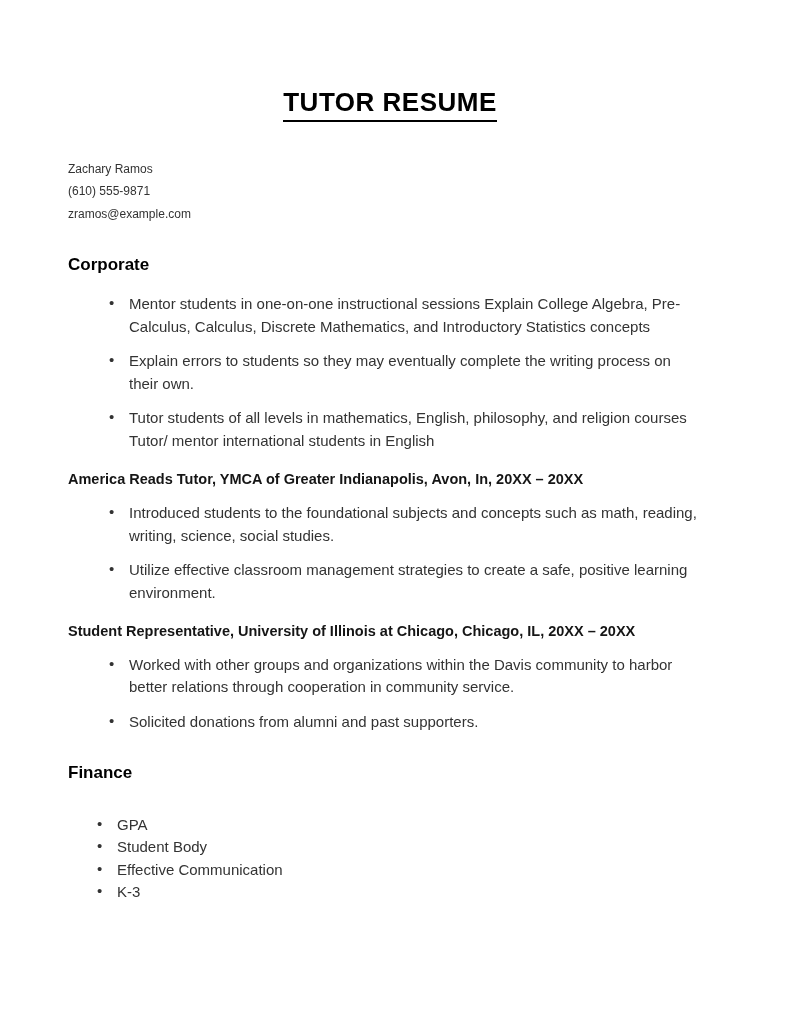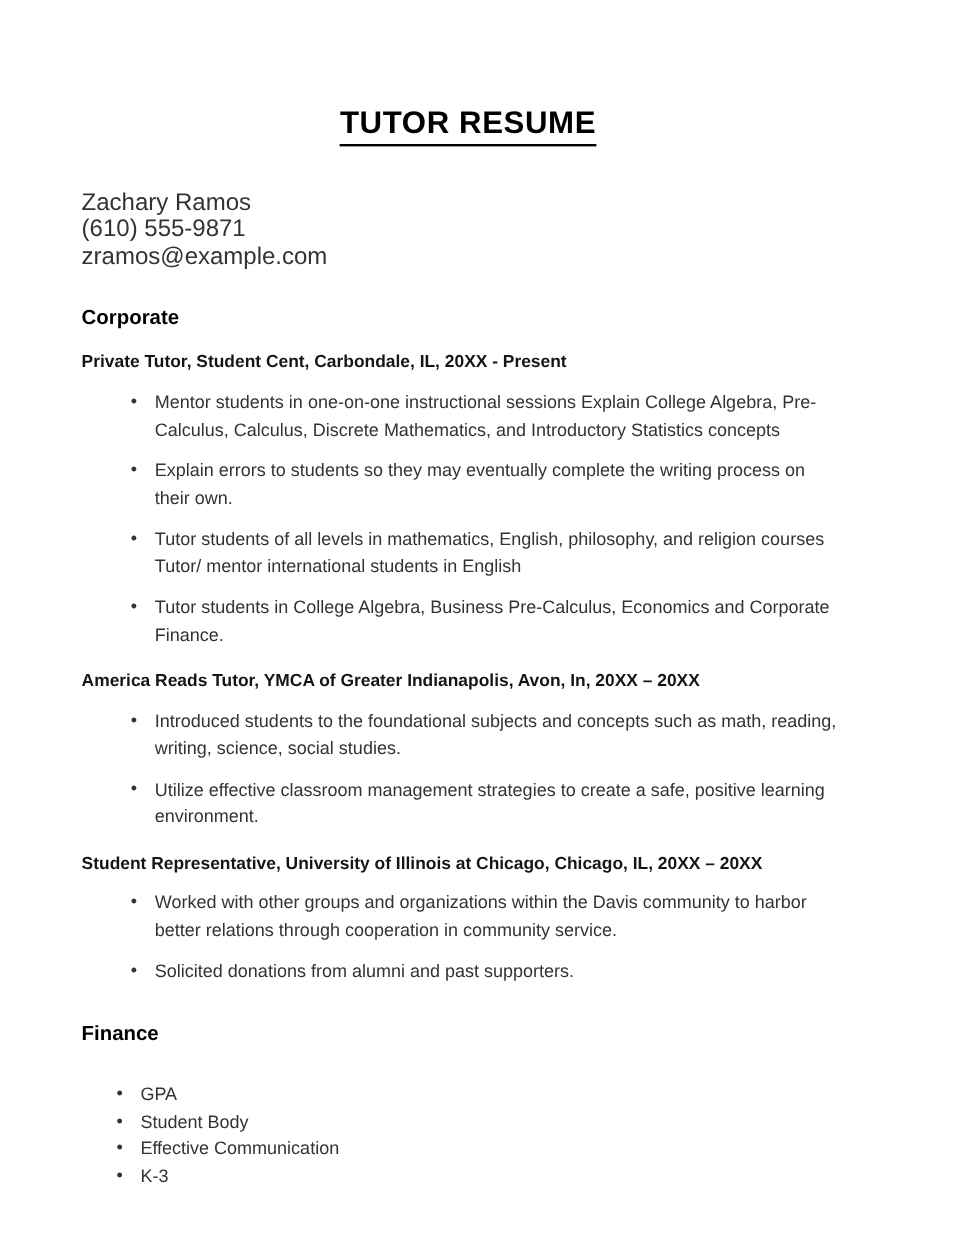--- a/index.html
+++ b/index.html
@@ -36,21 +36,21 @@
     color: #000000;
     letter-spacing: 0.5px;
     border-bottom: 2.5px solid #000000;
     padding-bottom: 3px;
     line-height: 1.1;
   }
 
   
   .contact {
     margin-top: 36px;
-    font-size: 20px;
+    font-size: 12px;
     line-height: 22.5px;
     color: #333333;
   }
   .contact div {
     white-space: pre;
   }
 
   
   .section-heading {
     font-size: 17px;
@@ -133,26 +133,24 @@
   <div class="contact">
     <div>Zachary Ramos</div>
     <div>(610) 555-9871</div>
     <div>zramos@example.com</div>
   </div>
 
   <div>
     <div class="section-heading">Corporate</div>
 
     <div class="job">
-      <div class="job-title">Private Tutor, Student Cent, Carbondale, IL, 20XX - Present</div>
       <ul class="bullets">
         <li>Mentor students in one-on-one instructional sessions Explain College Algebra, Pre-Calculus, Calculus, Discrete Mathematics, and Introductory Statistics concepts</li>
         <li>Explain errors to students so they may eventually complete the writing process on their own.</li>
         <li>Tutor students of all levels in mathematics, English, philosophy, and religion courses Tutor/ mentor international students in English</li>
-        <li>Tutor students in College Algebra, Business Pre-Calculus, Economics and Corporate Finance.</li>
       </ul>
     </div>
 
     <div class="job">
       <div class="job-title">America Reads Tutor, YMCA of Greater Indianapolis, Avon, In, 20XX – 20XX</div>
       <ul class="bullets">
         <li>Introduced students to the foundational subjects and concepts such as math, reading, writing, science, social studies.</li>
         <li>Utilize effective classroom management strategies to create a safe, positive learning environment.</li>
       </ul>
     </div>

